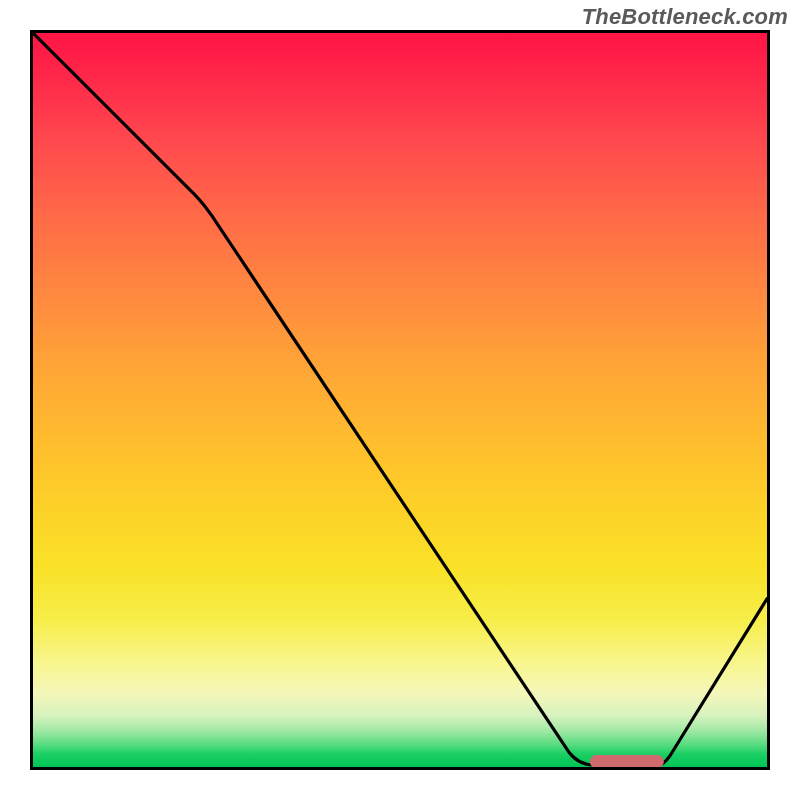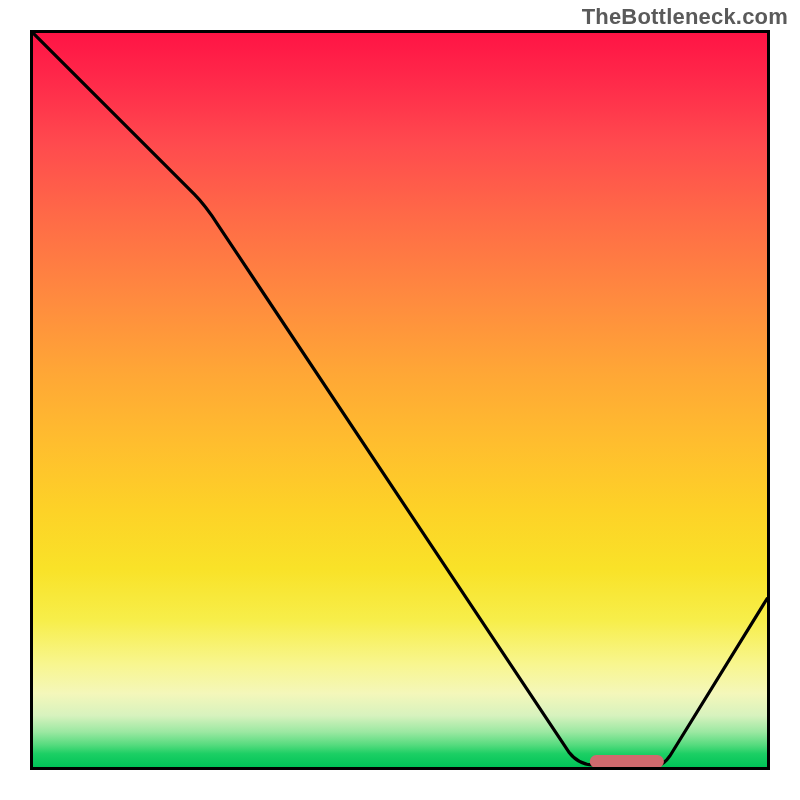--- a/index.html
+++ b/index.html
@@ -8,20 +8,21 @@
     width: 800px;
     height: 800px;
     overflow: hidden;
     background: #ffffff;
     font-family: Arial, Helvetica, sans-serif;
   }
   .container {
     position: relative;
     width: 800px;
     height: 800px;
+    font-style: italic;
   }
   .watermark {
     position: absolute;
     top: 4px;
     right: 12px;
     font-size: 22px;
     font-weight: 600;
     color: #5a5a5a;
     letter-spacing: 0.2px;
     z-index: 10;

